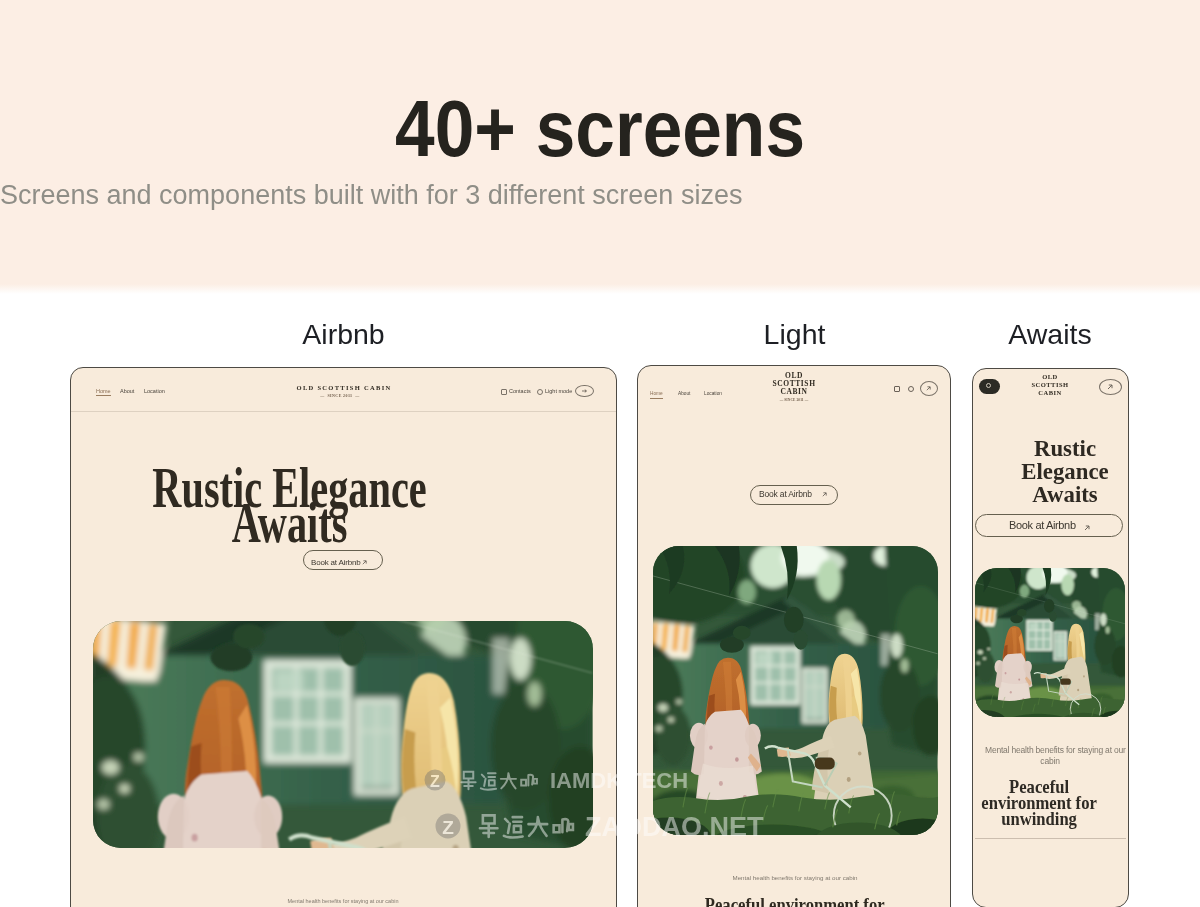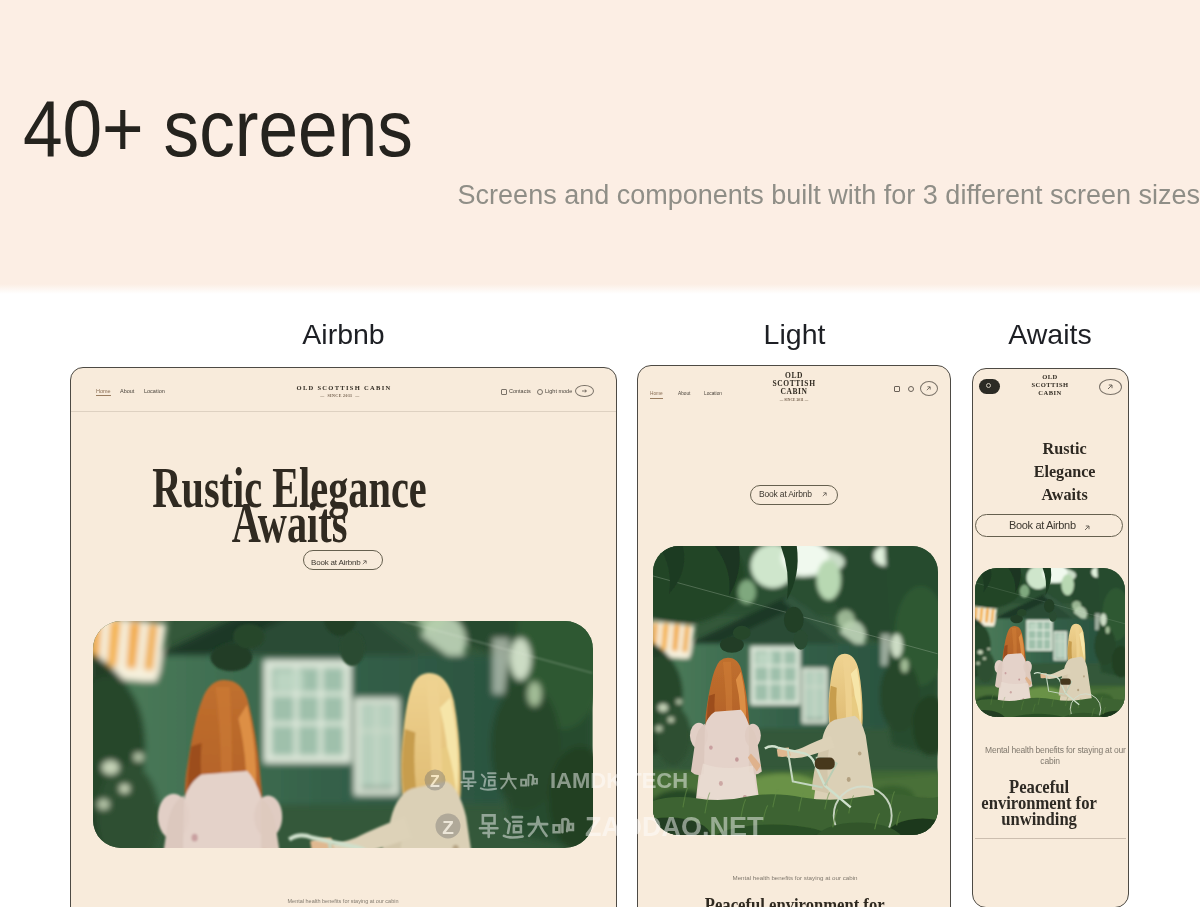--- a/index.html
+++ b/index.html
@@ -1,21 +1,21 @@
 <!DOCTYPE html>
 <html><head><meta charset="utf-8">
 <style>
 html,body{margin:0;padding:0}
 body{width:1200px;height:907px;overflow:hidden;position:relative;background:#fff;
  font-family:"Liberation Sans",sans-serif;}
 .abs{position:absolute}
 .band{left:0;top:0;width:1200px;height:294px;background:linear-gradient(to bottom,#fceee4 0px,#fceee4 284px,rgba(252,238,228,0) 294px)}
-.h1{left:0;top:84.4px;width:1200px;text-align:left;font-size:79.6px;line-height:90px;font-weight:400;color:#25231e}
+.h1{left:0;top:84.4px;width:1200px;text-align:center;font-size:79.6px;line-height:90px;font-weight:700;color:#25231e}
 .h1 span{display:inline-block;transform:scaleX(.895)}
-.sub{left:0;top:178.5px;width:1200px;text-align:right;font-size:27px;line-height:32px;color:#8f8e87}
+.sub{left:0;top:178.5px;width:1200px;text-align:left;font-size:27px;line-height:32px;color:#8f8e87}
 .lbl{top:318.5px;width:200px;text-align:center;font-size:28.5px;line-height:30px;color:#1d1f24}
 .frame{background:#f8ebdb;border:1.3px solid #4d4a44;box-sizing:border-box;overflow:hidden}
 .serif{font-family:"Liberation Serif",serif;font-weight:700;color:#302a21}
 .sx{display:inline-block;white-space:nowrap}
 .tiny{transform-origin:0 0;transform:scale(.5);white-space:nowrap;line-height:1}
 .ctr{text-align:center}
 .nav{color:#4a443c}
 .divline{background:rgba(90,75,60,.16);height:1px}
 .cap{color:#80796e}
 </style></head>
@@ -238,21 +238,21 @@
 </div>
 
 <div class="abs frame" style="left:971.7px;top:367.5px;width:157.3px;height:540px;border-radius:14px">
  <div class="abs" style="left:6px;top:10.2px;width:21px;height:15.2px;border-radius:7.6px;background:#2c2b25"></div>
  <div class="abs" style="left:13.5px;top:14.7px;width:5px;height:5px;border:.8px solid #cfc8ba;border-radius:50%;box-sizing:border-box"></div>
  <div class="abs tiny serif ctr" style="left:42.5px;top:4.1px;width:140px;font-size:13px;line-height:15.6px;letter-spacing:1px">OLD<br>SCOTTISH<br>CABIN</div>
  <div class="abs" style="left:126px;top:10.2px;width:23px;height:16px;border:.8px solid #7a7268;border-radius:50%;box-sizing:border-box"></div>
  <svg class="abs" style="left:134.5px;top:15.5px" width="6" height="6" viewBox="0 0 6 6">
       <path d="M1 5 L4.6 1.4 M1.8 1 H5 V4.2" stroke="#4a443c" stroke-width=".8" fill="none"></path>
     </svg>
- <div class="abs serif ctr" style="left:0;top:68.8px;width:184px;font-size:17px;line-height:23px;color:#2e2922"><span class="sx" style="transform:scaleX(.95)">Rustic<br>Elegance<br>Awaits</span></div>
+ <div class="abs serif ctr" style="left:0;top:68.8px;width:184px;font-size:24px;line-height:23px;color:#2e2922"><span class="sx" style="transform:scaleX(.95)">Rustic<br>Elegance<br>Awaits</span></div>
  <div class="abs" style="left:2px;top:145.2px;width:148px;height:23px;border:1px solid #66604f;border-radius:11.5px;box-sizing:border-box"></div>
  <div class="abs tiny" style="left:36.7px;top:151.9px;font-size:22px;letter-spacing:-.7px;color:#3c372f">Book at Airbnb</div>
  <svg class="abs" style="left:111px;top:156.2px" width="6" height="6" viewBox="0 0 6 6">
       <path d="M1 5 L4.6 1.4 M1.8 1 H5 V4.2" stroke="#4a443c" stroke-width=".8" fill="none"></path>
     </svg>
  <svg class="abs" style="left:2.5px;top:199.2px;border-radius:22px" width="150" height="149" viewBox="0 2 285 283.1" preserveAspectRatio="none">
       <use href="#scene"></use>
     </svg>
  <div class="abs tiny ctr cap" style="left:12.5px;top:375.7px;width:260px;font-size:17px;line-height:23px;letter-spacing:-.4px">Mental health benefits for staying at our<br>cabin</div>
  <div class="abs serif ctr" style="left:0;top:410.7px;width:123px;font-size:19px;line-height:16px;color:#2e2a24"><span class="sx" style="transform:scaleX(.875)">Peaceful<br>environment for<br>unwinding</span></div>

